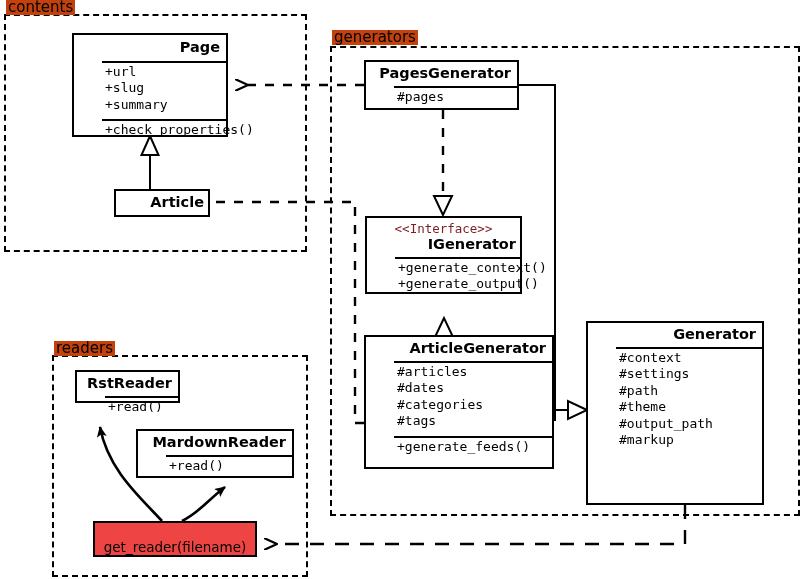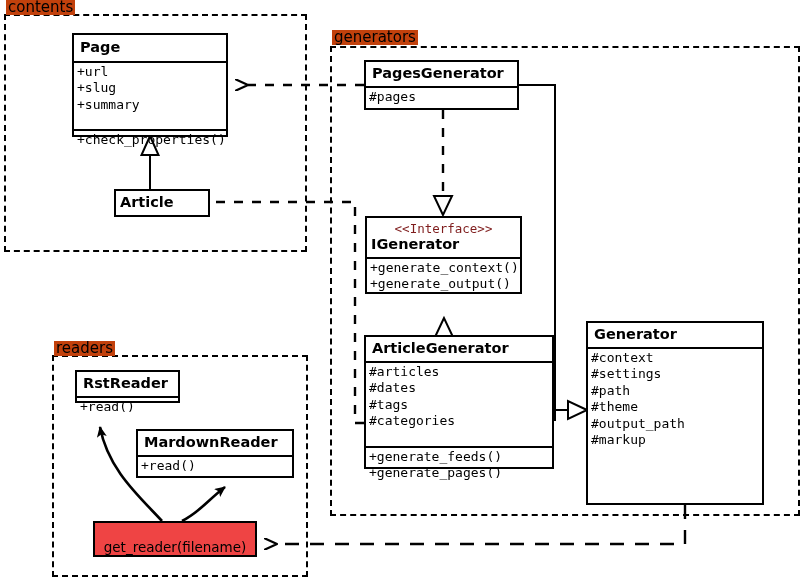--- a/index.html
+++ b/index.html
@@ -41,38 +41,39 @@
   
   .cls {
     position: absolute;
     border: 2px solid #000;
     background: #ffffff;
     box-sizing: border-box;
   }
   .cls-name {
     font-weight: bold;
     font-size: 14.5px;
-    text-align: left;
+    text-align: right;
     padding: 4px 6px 5px 6px;
     line-height: 1.15;
     color: #000;
   }
   .cls-stereo {
     font-weight: normal;
     font-size: 12.5px;
     text-align: center;
     font-family: "DejaVu Sans Mono", monospace;
     line-height: 1.2;
     color: #7f1d1d;
   }
   .cls-sep {
     border-top: 2px solid #000;
   }
   .cls-compartment {
-    padding: 1px 2px 16px 3px;
+    padding: 1px 2px 6px 3px;
+    margin-left: 28px;
   }
   .member {
     font-family: "DejaVu Sans Mono", monospace;
     font-size: 13px;
     line-height: 1.27;
     white-space: nowrap;
     color: #000;
   }
   .plain-box {
     position: absolute;
@@ -206,26 +207,25 @@
       <div class="member">+generate_context()</div>
       <div class="member">+generate_output()</div>
     </div>
   </div>
 
   <div class="cls" style="left:364px; top:335px; width:190px; height:134px;">
     <div class="cls-name" style="padding:3px 6px 4px 6px;">ArticleGenerator</div>
     <div class="cls-compartment cls-sep">
       <div class="member">#articles</div>
       <div class="member">#dates</div>
+      <div class="member">#categories</div>
       <div class="member">#tags</div>
-      <div class="member">#categories</div>
     </div>
     <div class="cls-compartment cls-sep">
       <div class="member">+generate_feeds()</div>
-      <div class="member">+generate_pages()</div>
     </div>
   </div>
 
   <div class="cls" style="left:586px; top:321px; width:178px; height:184px;">
     <div class="cls-name" style="padding:3px 6px 4px 6px;">Generator</div>
     <div class="cls-compartment cls-sep">
       <div class="member">#context</div>
       <div class="member">#settings</div>
       <div class="member">#path</div>
       <div class="member">#theme</div>

